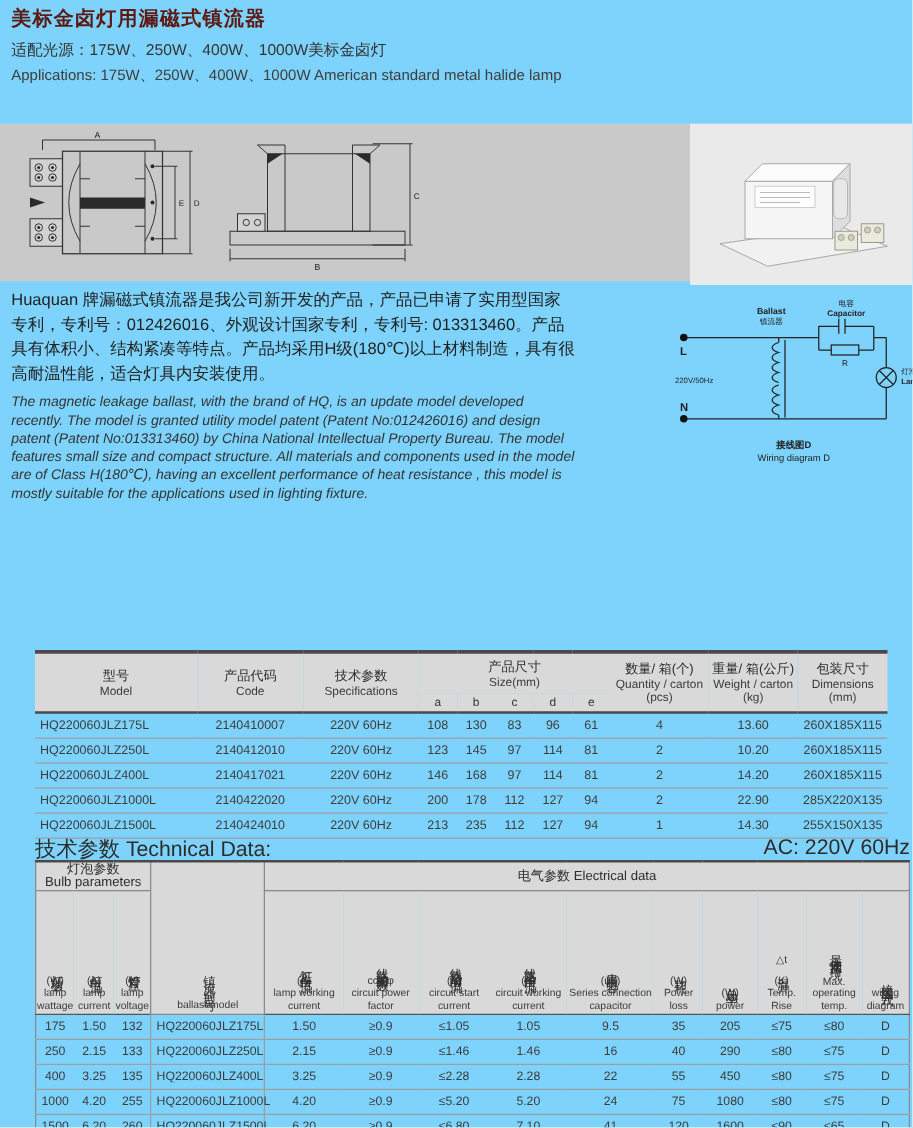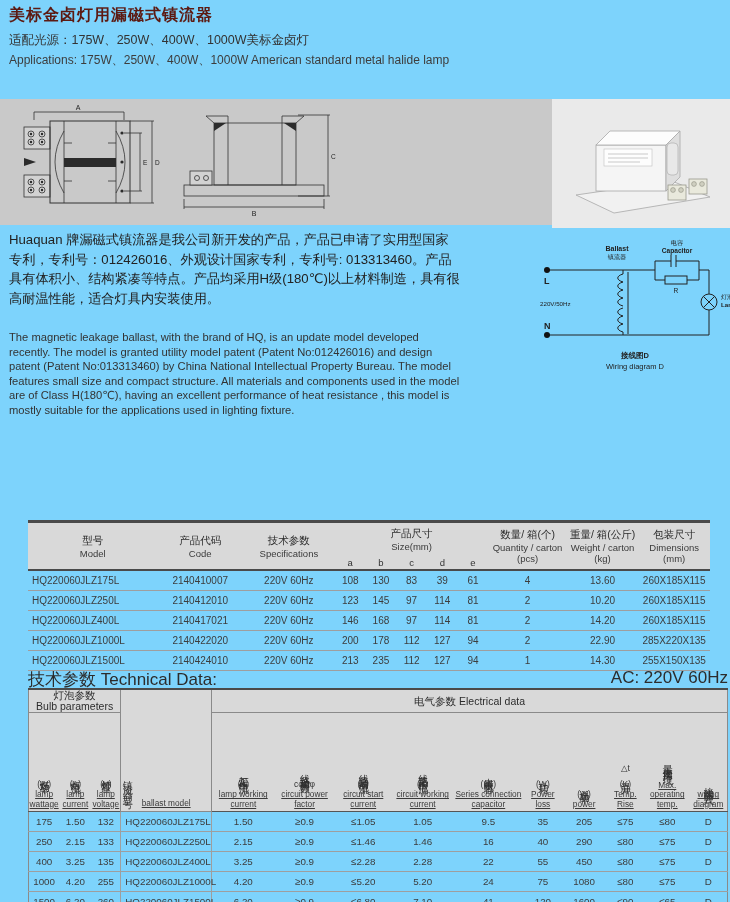--- a/index.html
+++ b/index.html
@@ -13,21 +13,21 @@
   .apps-en{font-size:12px;color:#3d3d3d;margin-top:3px;}
   
   .band{position:absolute;top:99px;left:0;width:730px;height:126px;background:#c9c9c9;}
   .draw-front{position:absolute;left:20px;top:4px;}
   .draw-side{position:absolute;left:176px;top:8px;}
   .photo{position:absolute;right:0;top:0;width:178px;height:129px;background:#eaeaea;}
   
   .descrow{position:absolute;top:230px;left:9px;width:712px;}
   .desc{width:452px;}
   .desc-cn{font-size:13.2px;line-height:19.5px;color:#222;}
-  .desc-en{font-size:11.2px;line-height:14.6px;color:#333;margin-top:22px;}
+  .desc-en{font-size:11.2px;line-height:14.6px;color:#333;margin-top:7px;font-style:italic;}
   .wiring{position:absolute;left:528px;top:8px;width:200px;}
   
   .t-wrap1{position:absolute;top:520px;left:28px;width:682px;}
   .t1{border-collapse:collapse;width:100%;table-layout:fixed;border-top:3px solid #4a4a4a;}
   .t1 thead th{background:#d9d9d9;font-weight:normal;vertical-align:middle;padding:1px 0;}
   .t1 thead tr:first-child th{height:30px;}
   .t1 thead tr:last-child th{height:12px;font-size:9.5px;color:#333;}
   .t1 thead{border-bottom:2px solid #4a4a4a;}
   .t1 .cn{font-size:10.5px;color:#2c2c2c;}
   .t1 .en{font-size:9.5px;color:#3a3a3a;}
@@ -39,27 +39,27 @@
   .t2{border-collapse:collapse;width:100%;table-layout:fixed;border:1px solid #8a8a8a;border-top:2px solid #4a4a4a;}
   .t2 thead th{background:#d9d9d9;font-weight:normal;padding:0;}
   .t2 .band-row th{height:22px;font-size:10.5px;color:#2c2c2c;border-bottom:1px solid #8a8a8a;}
   .t2 .sub-row th{height:98px;vertical-align:bottom;}
   .t2 thead{border-bottom:1.5px solid #555;}
   .t2 .vline{border-left:1px solid #8a8a8a;border-right:1px solid #8a8a8a;}
   .t2 tbody td{border-bottom:1px solid #9e9e9e;height:17px;text-align:center;font-size:9.8px;color:#3c3c3c;}
   .t2 tbody td:nth-child(4){text-align:left;padding-left:4px;border-left:1px solid #9e9e9e;border-right:1px solid #9e9e9e;}
   .hcell{display:flex;flex-direction:column;justify-content:flex-end;align-items:center;
          height:96px;gap:1px;padding-bottom:2px;}
-  .hcell-model{display:flex;flex-direction:column;justify-content:flex-end;
+  .hcell-model{display:flex;flex-direction:column;justify-content:flex-end;align-items:center;
          height:118px;gap:2px;padding-bottom:2px;}
   .vcn{writing-mode:vertical-lr;text-orientation:upright;font-size:10px;letter-spacing:2px;
        line-height:12px;color:#2c2c2c;}
   .hcell-model .vcn{letter-spacing:5px;}
   .unit{font-size:8.5px;color:#333;}
-  .en2{font-size:8.3px;line-height:9.3px;color:#3a3a3a;text-align:center;text-decoration:underline;}
+  .en2{font-size:8.3px;line-height:9.3px;color:#3a3a3a;text-align:center;}
   .bband{line-height:11px;}
   svg text{fill:#222;}
 </style>
 </head>
 <body>
 
 <div class="page">
 
   <div class="hdr">
     <div class="title-cn">美标金卤灯用漏磁式镇流器</div>
@@ -284,21 +284,21 @@
         </tr>
       </thead>
       <tbody>
           <tr>
             <td>HQ220060JLZ175L</td>
             <td>2140410007</td>
             <td>220V 60Hz</td>
             <td>108</td>
             <td>130</td>
             <td>83</td>
-            <td>39</td>
+            <td>96</td>
             <td>61</td>
             <td>4</td>
             <td>13.60</td>
             <td>260X185X115</td>
           </tr>
           <tr>
             <td>HQ220060JLZ250L</td>
             <td>2140412010</td>
             <td>220V 60Hz</td>
             <td>123</td>

